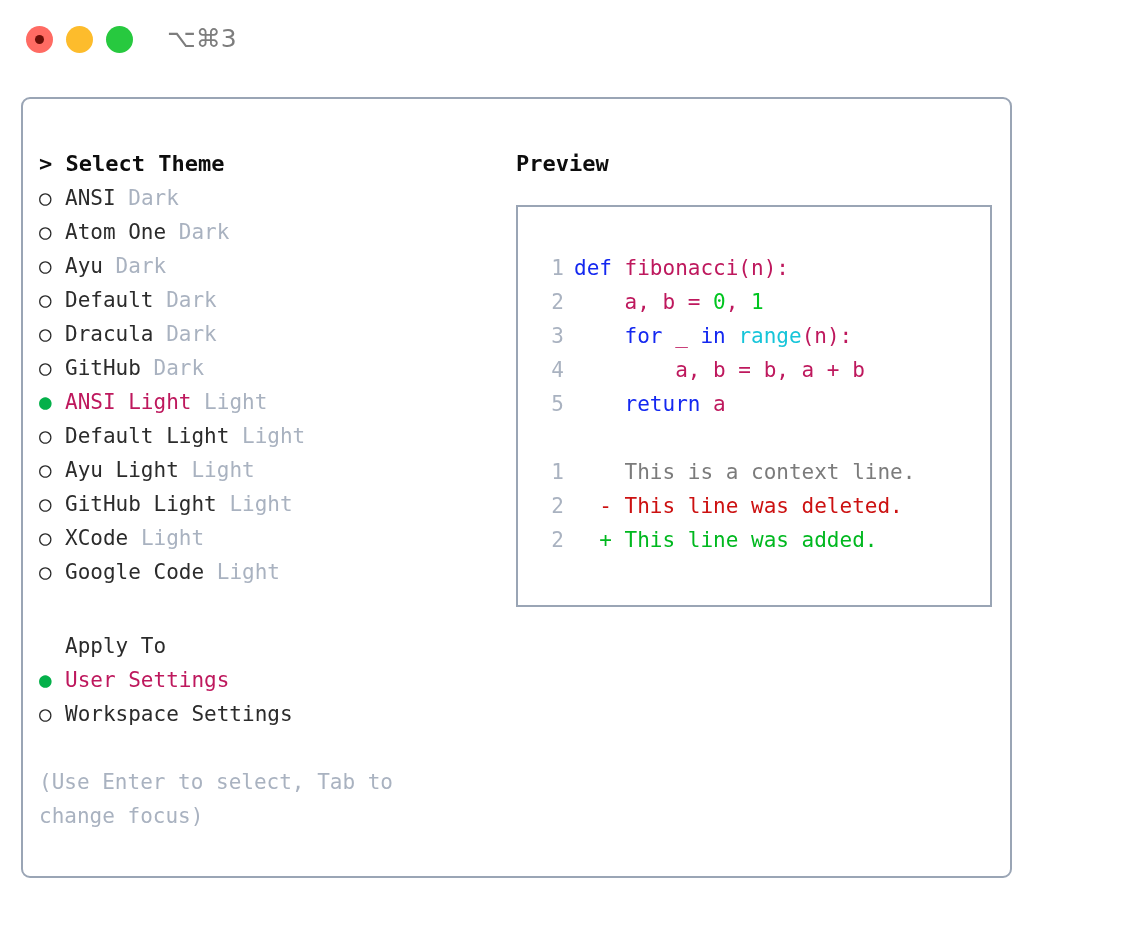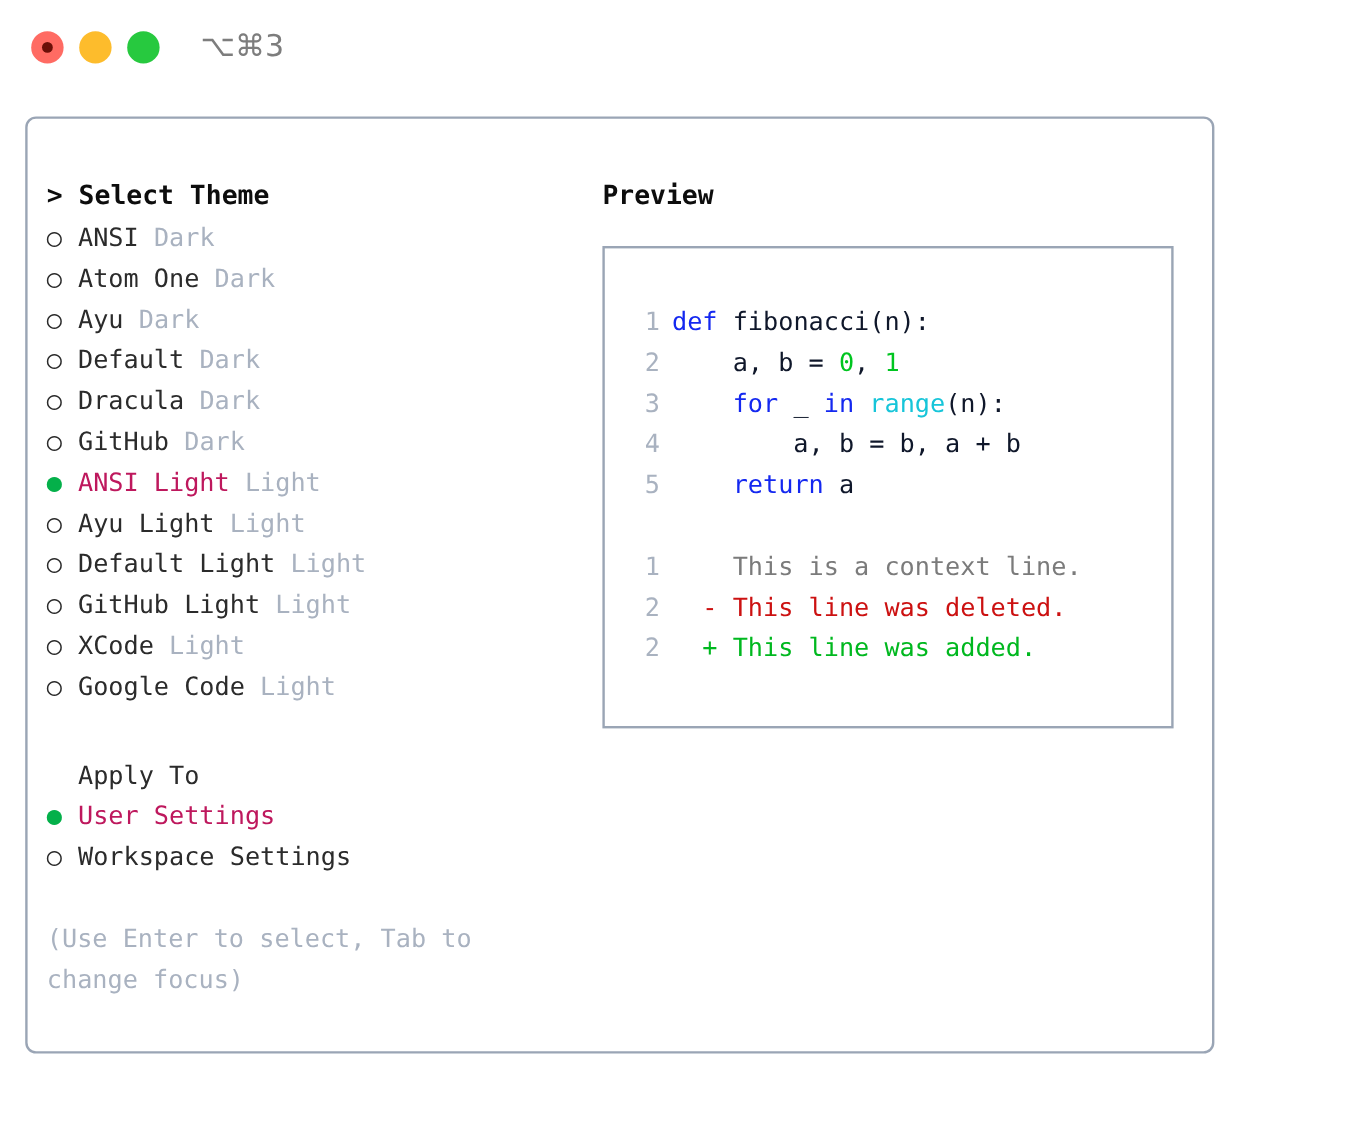--- a/index.html
+++ b/index.html
@@ -125,21 +125,21 @@
     font-size: 21px;
     line-height: 34px;
     color: #a9b2c0;
     width: 410px;
     white-space: pre-wrap;
   }
 
   
   #right-pane {
     position: absolute;
-    left: 479px;
+    left: 493px;
     top: 48px;
     width: 490px;
   }
 
   #preview-title {
     font-weight: bold;
     font-size: 22px;
     color: #0d0d0d;
     height: 34px;
     line-height: 34px;
@@ -167,21 +167,21 @@
     display: inline-block;
     width: 28px;
     text-align: right;
     color: #a9b2c0;
   }
   .code-text { margin-left: 10px; }
 
   .kw      { color: #1428f0; }
   .builtin { color: #16c5d9; }
   .num     { color: #00c520; }
-  .plain   { color: #0f172a; }
+  .plain   { color: #be185d; }
 
   .gap-line { height: 34px; }
 
   .diff-ctx { color: #7b7b7b; }
   .diff-del { color: #cc1111; }
   .diff-add { color: #00b81f; text-align: right; }
 </style>
 </head>
 <body>
 
@@ -199,22 +199,22 @@
     <div id="left-pane">
       <div class="heading">&gt; Select Theme</div>
       <div id="theme-list">
           <div class="row"><span class="marker bullet-empty">○</span><span class="label">ANSI</span><span> </span><span class="badge">Dark</span></div>
           <div class="row"><span class="marker bullet-empty">○</span><span class="label">Atom One</span><span> </span><span class="badge">Dark</span></div>
           <div class="row"><span class="marker bullet-empty">○</span><span class="label">Ayu</span><span> </span><span class="badge">Dark</span></div>
           <div class="row"><span class="marker bullet-empty">○</span><span class="label">Default</span><span> </span><span class="badge">Dark</span></div>
           <div class="row"><span class="marker bullet-empty">○</span><span class="label">Dracula</span><span> </span><span class="badge">Dark</span></div>
           <div class="row"><span class="marker bullet-empty">○</span><span class="label">GitHub</span><span> </span><span class="badge">Dark</span></div>
           <div class="row row-selected"><span class="marker bullet-full">●</span><span class="label">ANSI Light</span><span> </span><span class="badge">Light</span></div>
+          <div class="row"><span class="marker bullet-empty">○</span><span class="label">Default Light</span><span> </span><span class="badge">Light</span></div>
           <div class="row"><span class="marker bullet-empty">○</span><span class="label">Ayu Light</span><span> </span><span class="badge">Light</span></div>
-          <div class="row"><span class="marker bullet-empty">○</span><span class="label">Default Light</span><span> </span><span class="badge">Light</span></div>
           <div class="row"><span class="marker bullet-empty">○</span><span class="label">GitHub Light</span><span> </span><span class="badge">Light</span></div>
           <div class="row"><span class="marker bullet-empty">○</span><span class="label">XCode</span><span> </span><span class="badge">Light</span></div>
           <div class="row"><span class="marker bullet-empty">○</span><span class="label">Google Code</span><span> </span><span class="badge">Light</span></div>
         </div>
 
       <div id="apply-heading">Apply To</div>
       <div id="apply-list">
           <div class="row row-selected"><span class="marker bullet-full">●</span><span class="label">User Settings</span></div>
           <div class="row"><span class="marker bullet-empty">○</span><span class="label">Workspace Settings</span></div>
         </div>

